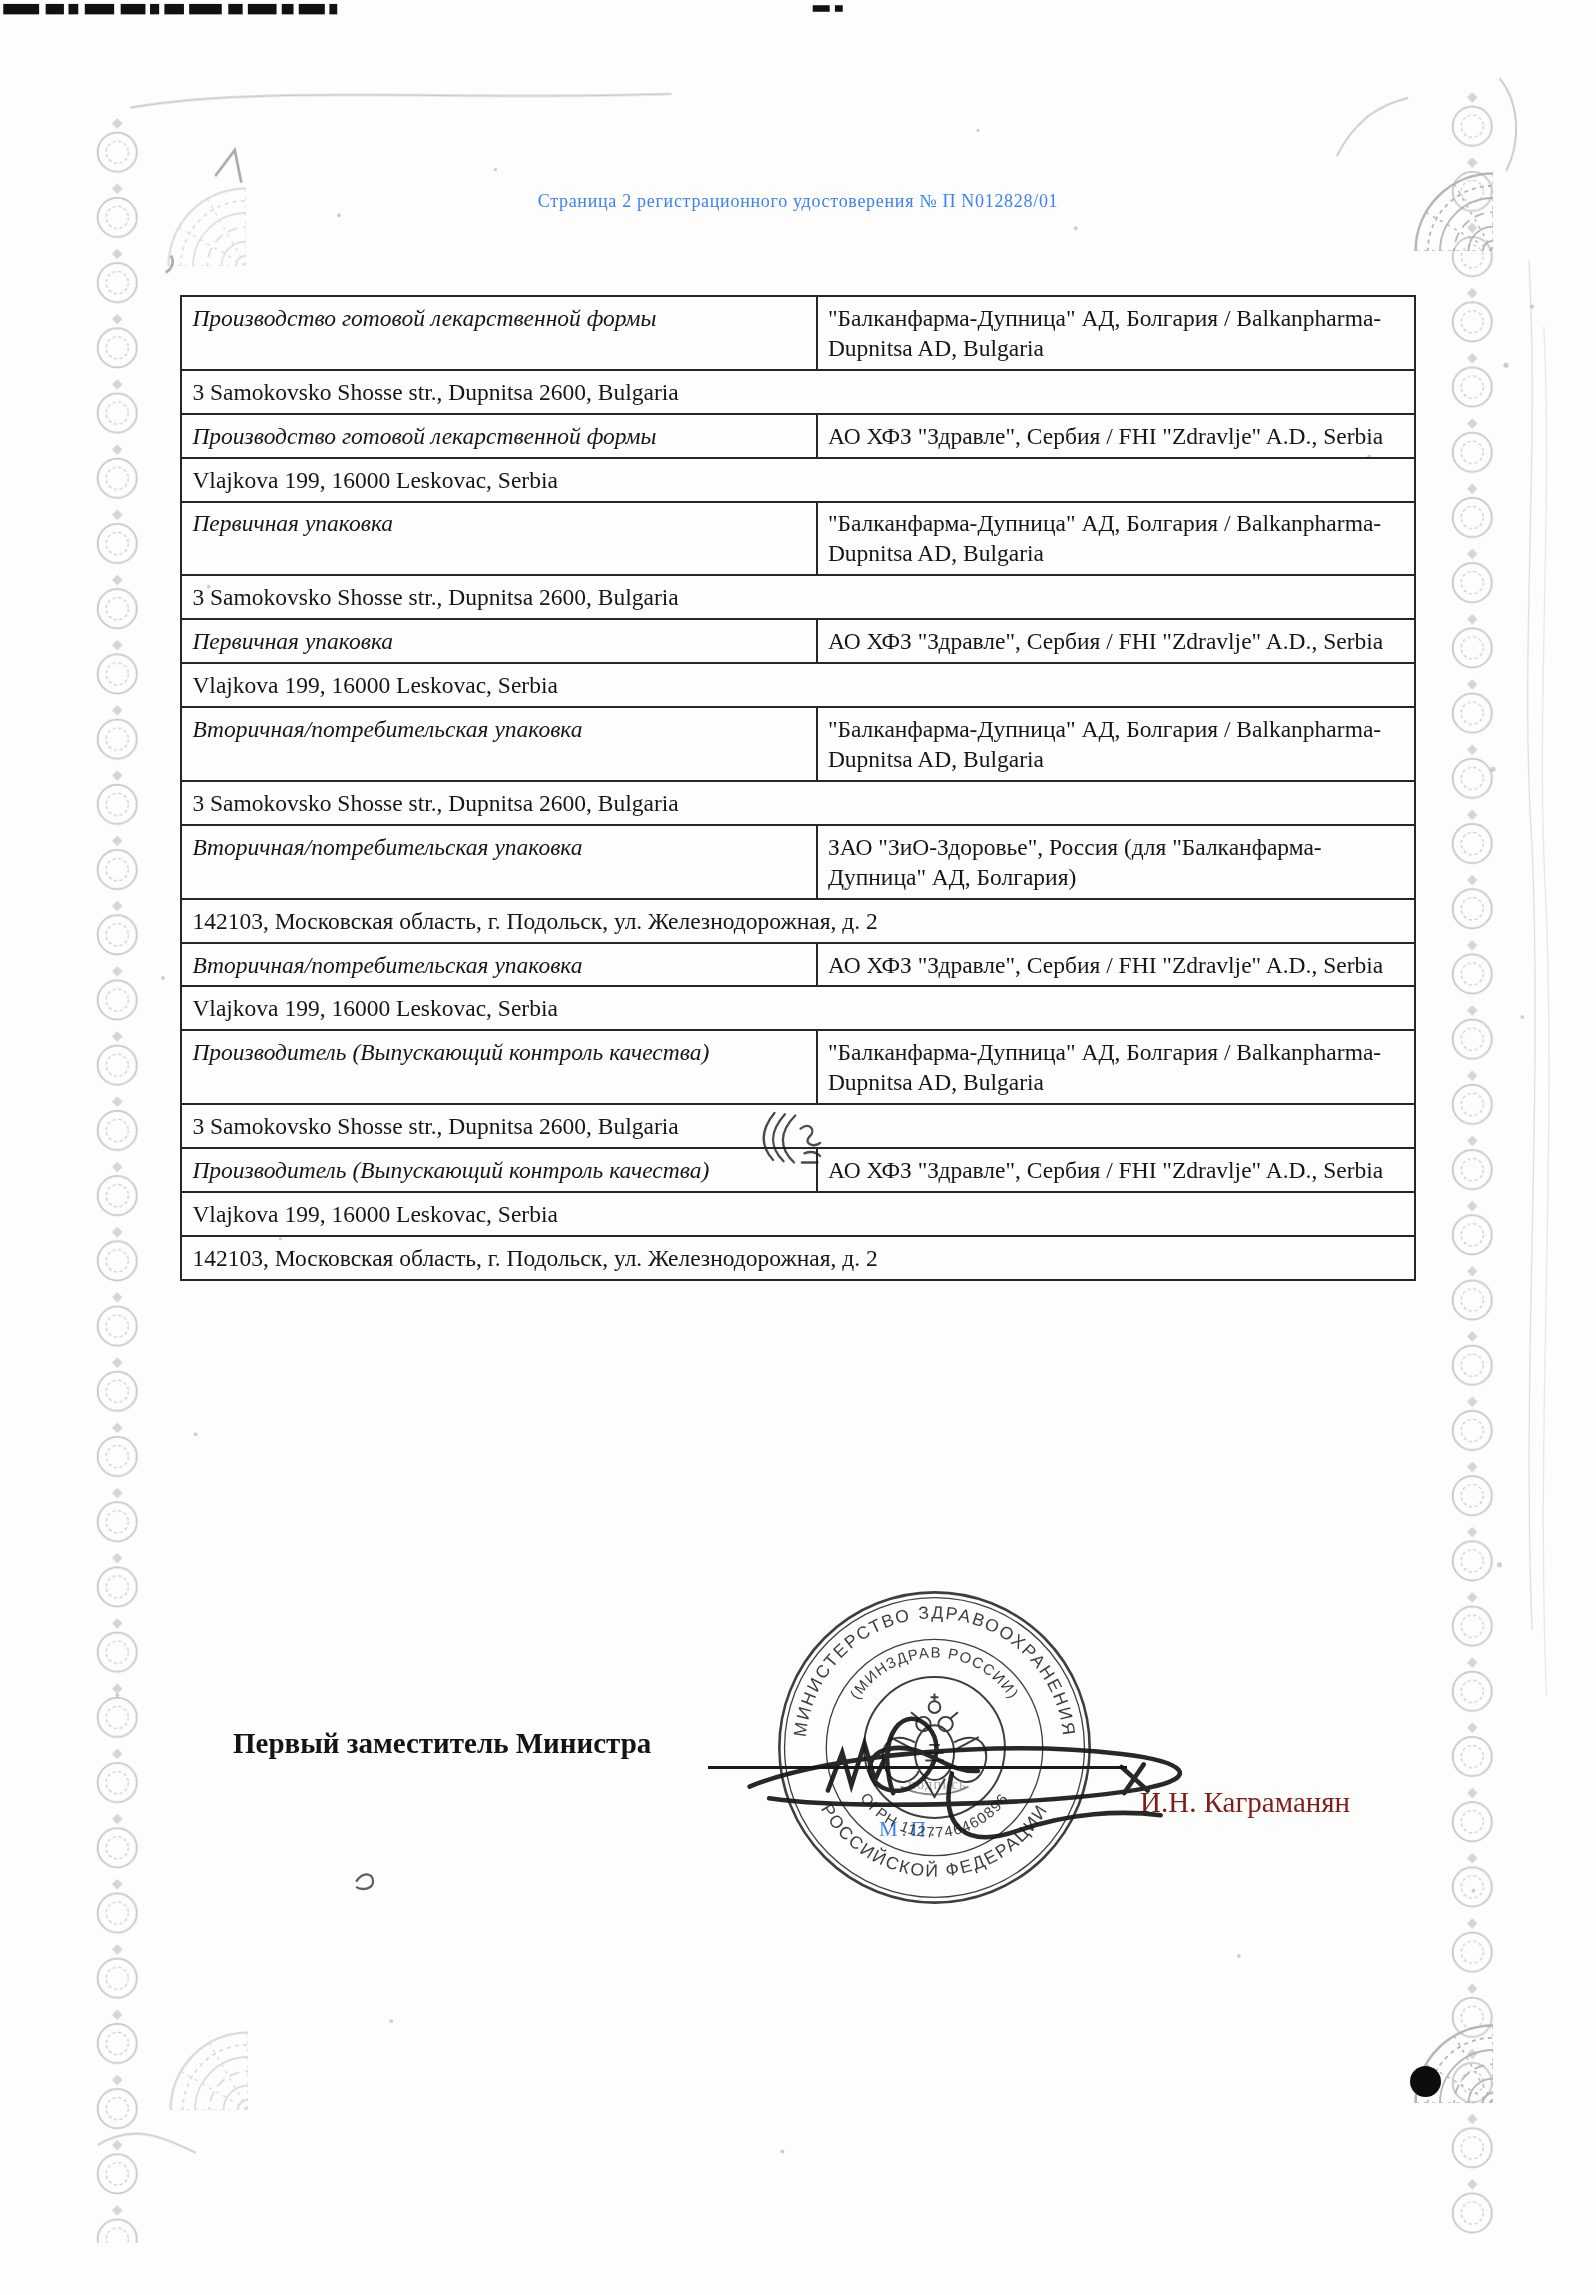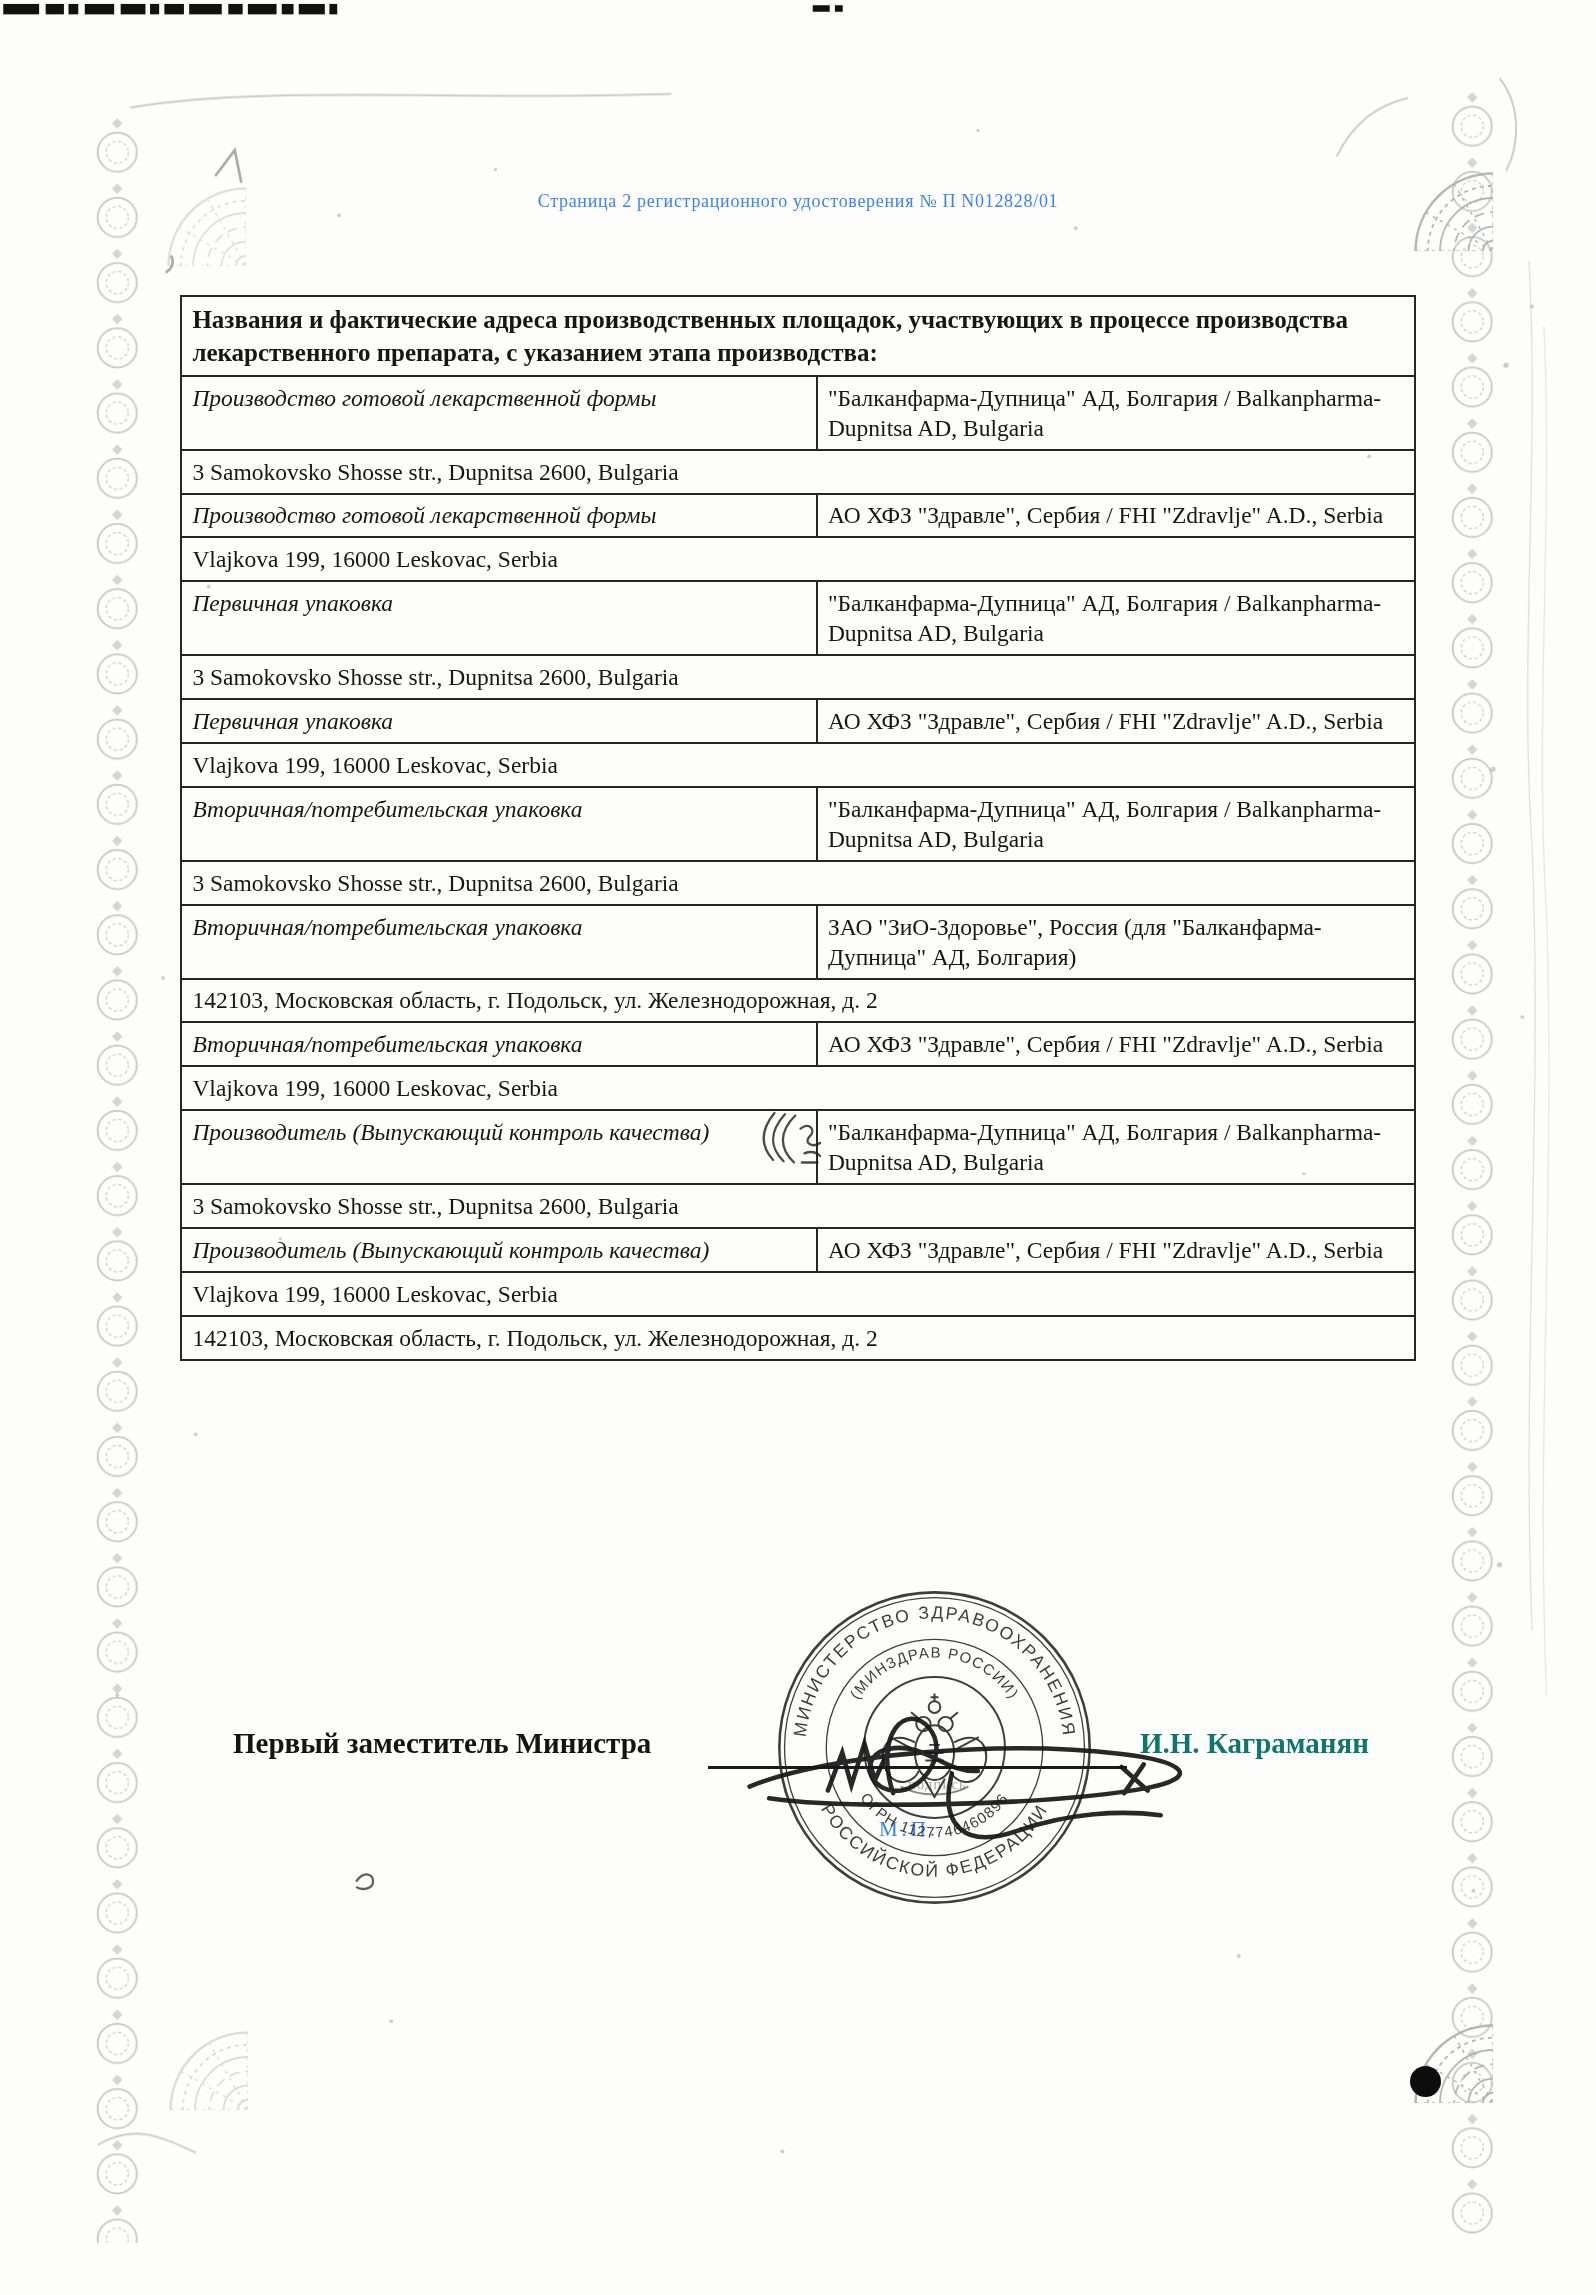--- a/index.html
+++ b/index.html
@@ -42,22 +42,22 @@
   }
   .stage{width:51.5%;font-style:italic;margin-left:42px;}
   .manu{width:48.5%;}
 
   
   .sig-title{
     position:absolute;left:233px;top:1727px;
     font-size:29px;font-weight:bold;color:#141414;
   }
   .sig-name{
-    position:absolute;left:1140px;top:1727px;
-    font-size:29px;font-weight:bold;color:#0f766e;
+    position:absolute;left:1140px;top:1786px;
+    font-size:29px;font-weight:normal;color:#7f1d1d;
   }
   .sig-line{
     position:absolute;left:708px;top:1766px;width:419px;height:2.6px;
     background:#1a1a1a;
   }
   .sig-label{
     position:absolute;left:908px;top:1776px;
     font-size:14.3px;color:#333;opacity:.45;letter-spacing:1.3px;
   }
   .mp-label{
@@ -200,23 +200,20 @@
         <circle cx="2100" cy="700" r="3"></circle>
       <circle cx="430" cy="1900" r="2.5"></circle>
         <circle cx="2260" cy="2900" r="3"></circle>
     </g>
   </svg>
 
   <div class="page-header">Страница 2 регистрационного удостоверения № П N012828/01</div>
 
   <table class="main-table">
     <tbody>
-        <tr>
-      <td colspan="2" class="title-cell">Названия и фактические адреса производственных площадок, участвующих в процессе производства лекарственного препарата, с указанием этапа производства:</td>
-    </tr>
     <tr>
       <td class="stage">Производство готовой лекарственной формы</td>
       <td class="manu">"Балканфарма-Дупница" АД, Болгария / Balkanpharma-Dupnitsa AD, Bulgaria</td>
     </tr>
     <tr>
       <td colspan="2">3 Samokovsko Shosse str., Dupnitsa 2600, Bulgaria</td>
     </tr>
     <tr>
       <td class="stage">Производство готовой лекарственной формы</td>
       <td class="manu">АО ХФЗ "Здравле", Сербия / FHI "Zdravlje" A.D., Serbia</td>

